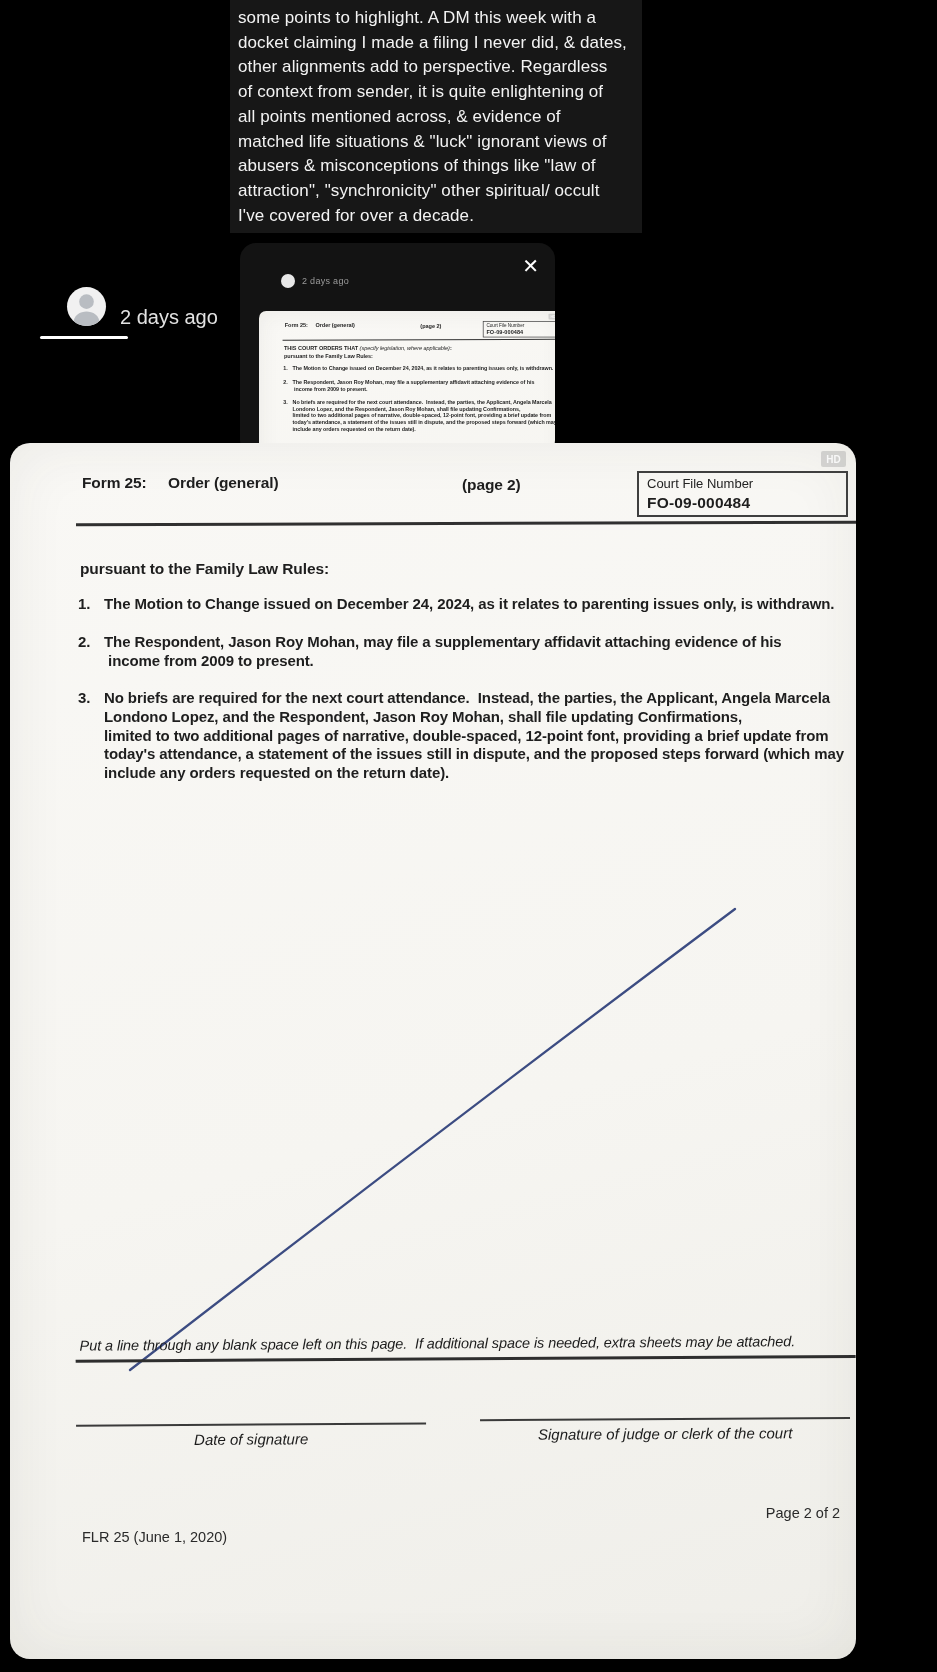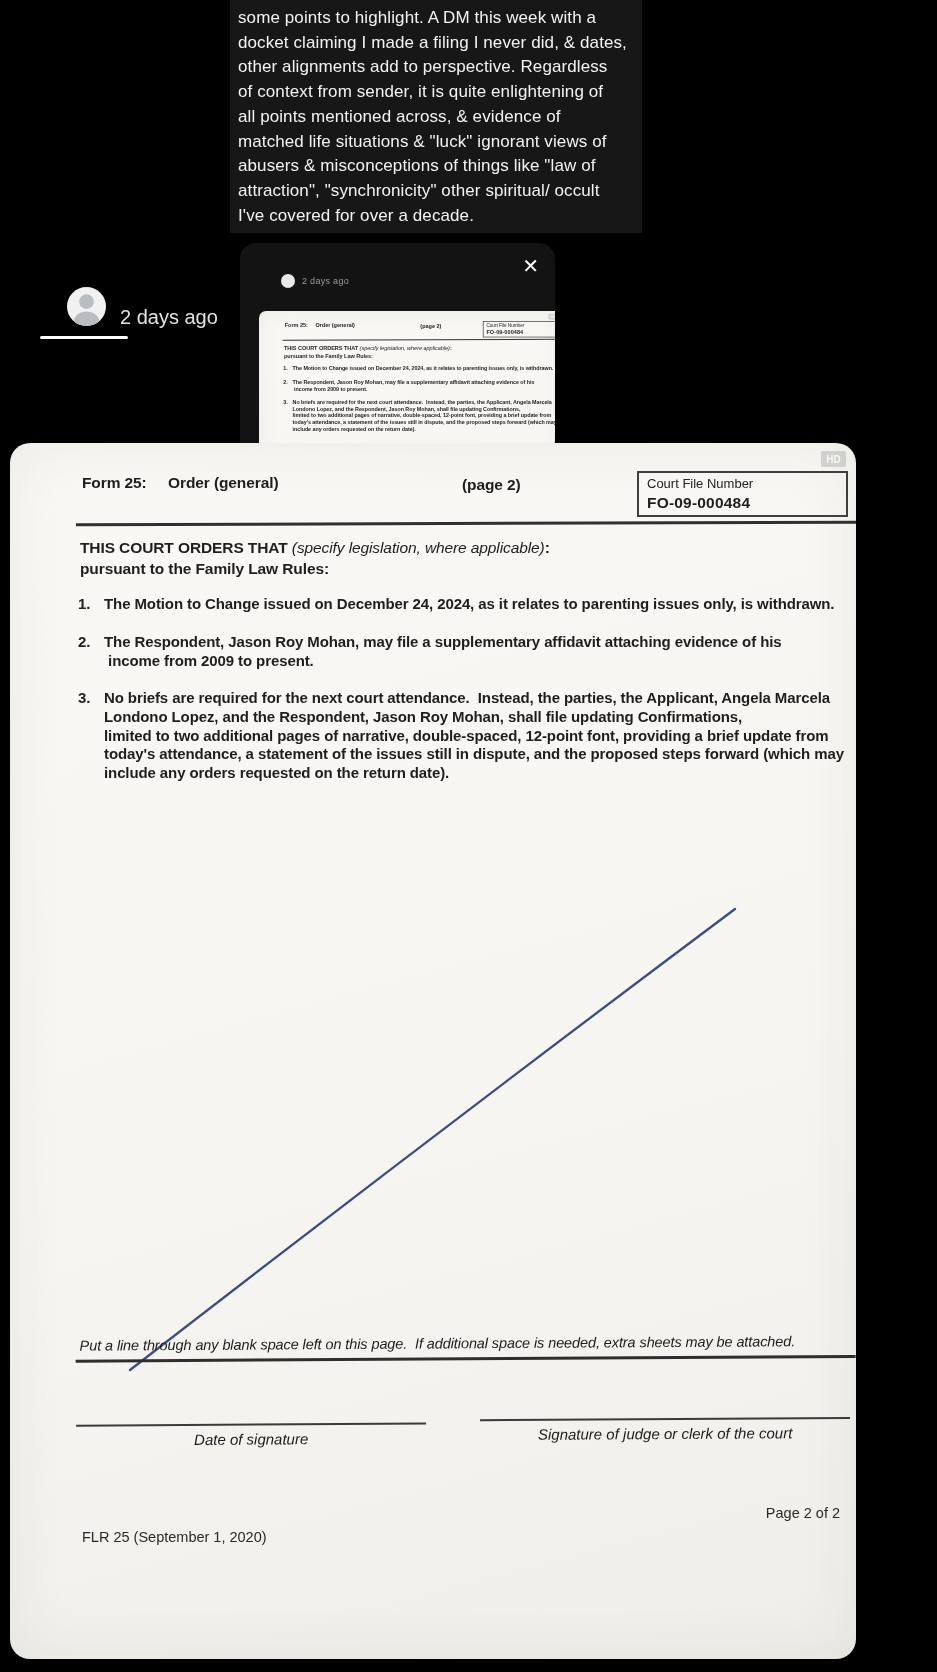--- a/index.html
+++ b/index.html
@@ -167,21 +167,20 @@
 
       <div class="abs court-box">
         <span class="abs cf-label">Court File Number</span>
         <span class="abs cf-number">FO-09-000484</span>
       </div>
 
       <div class="abs hd-badge">HD</div>
 
       <div class="abs rule-top"></div>
 
-      <div class="abs orders-heading"><span class="b">THIS COURT ORDERS THAT </span><span class="paren">(specify legislation, where applicable)</span><span class="b">:</span></div>
       <div class="abs pursuant">pursuant to the Family Law Rules:</div>
 
       <div class="abs item item1">
         <span class="num">1.</span>
         <div class="itxt">The Motion to Change issued on December 24, 2024, as it relates to parenting issues only, is withdrawn.</div>
       </div>
       <div class="abs item item2">
         <span class="num">2.</span>
         <div class="itxt">The Respondent, Jason Roy Mohan, may file a supplementary affidavit attaching evidence of his
  income from 2009 to present.</div>
@@ -201,19 +200,19 @@
 
       <div class="bottom-group">
         <div class="abs blank-note">Put a line through any blank space left on this page.  If additional space is needed, extra sheets may be attached.</div>
         <div class="abs rule-note"></div>
         <div class="abs sig-line-left"></div>
         <div class="abs sig-line-right"></div>
         <div class="abs sig-label sig-label-left">Date of signature</div>
         <div class="abs sig-label sig-label-right">Signature of judge or clerk of the court</div>
       </div>
 
-      <span class="abs footer-left">FLR 25 (September 1, 2020)</span>
+      <span class="abs footer-left">FLR 25 (June 1, 2020)</span>
       <span class="abs footer-right">Page 2 of 2</span>
 
     </div>
   </div>
 
 </div>
 
 </body></html>

